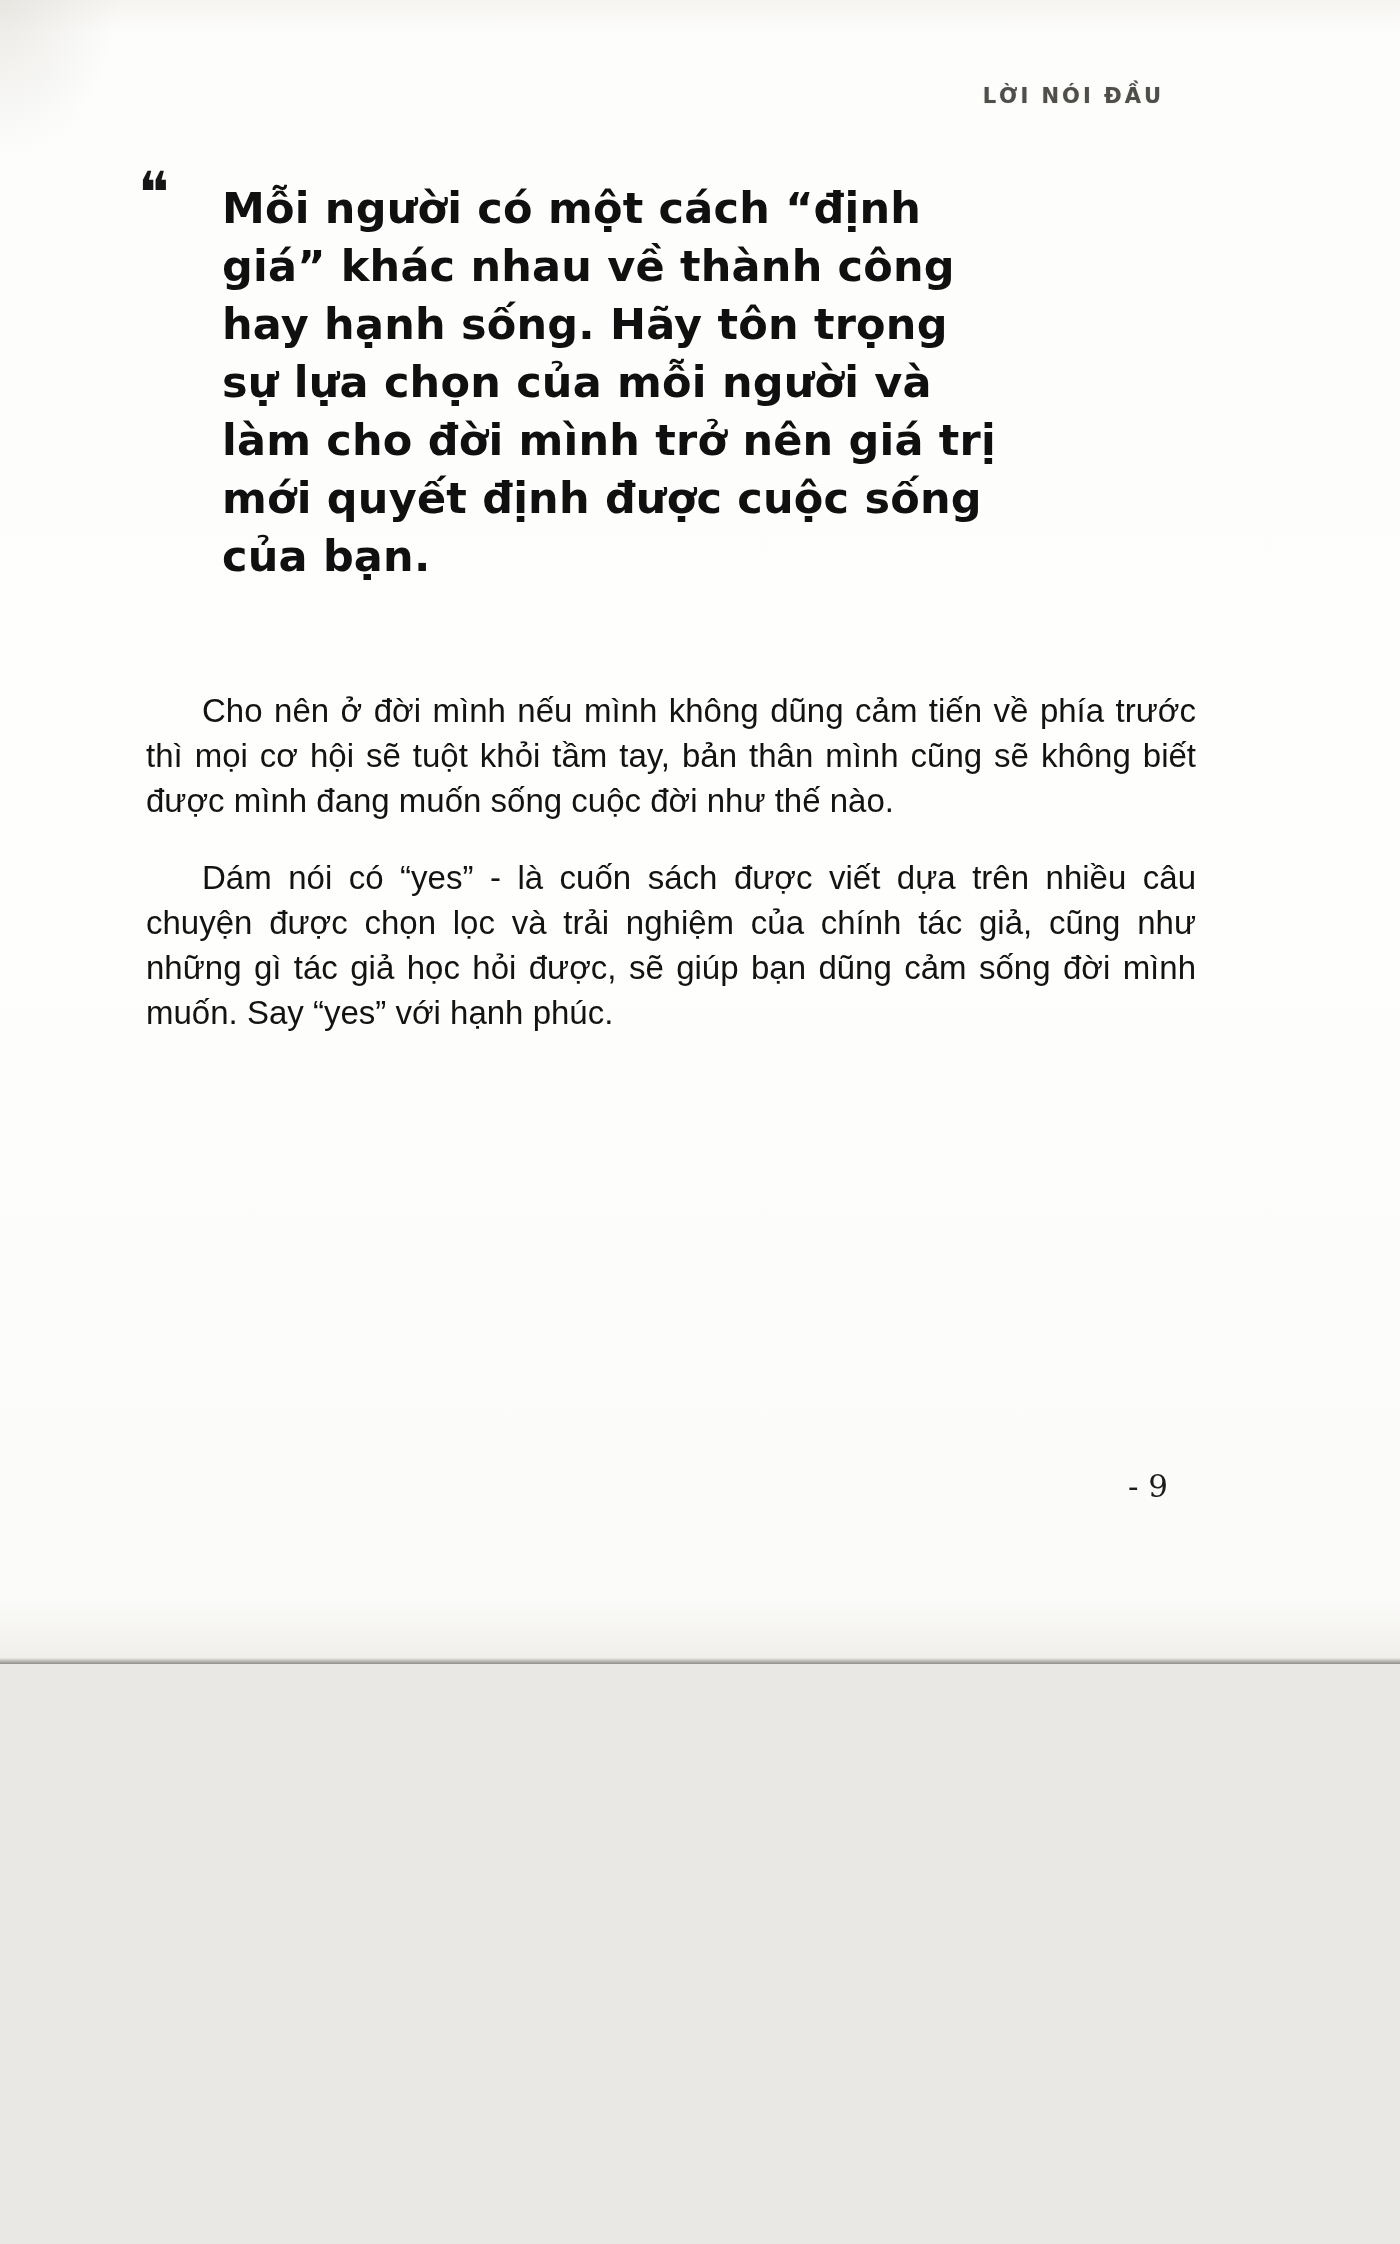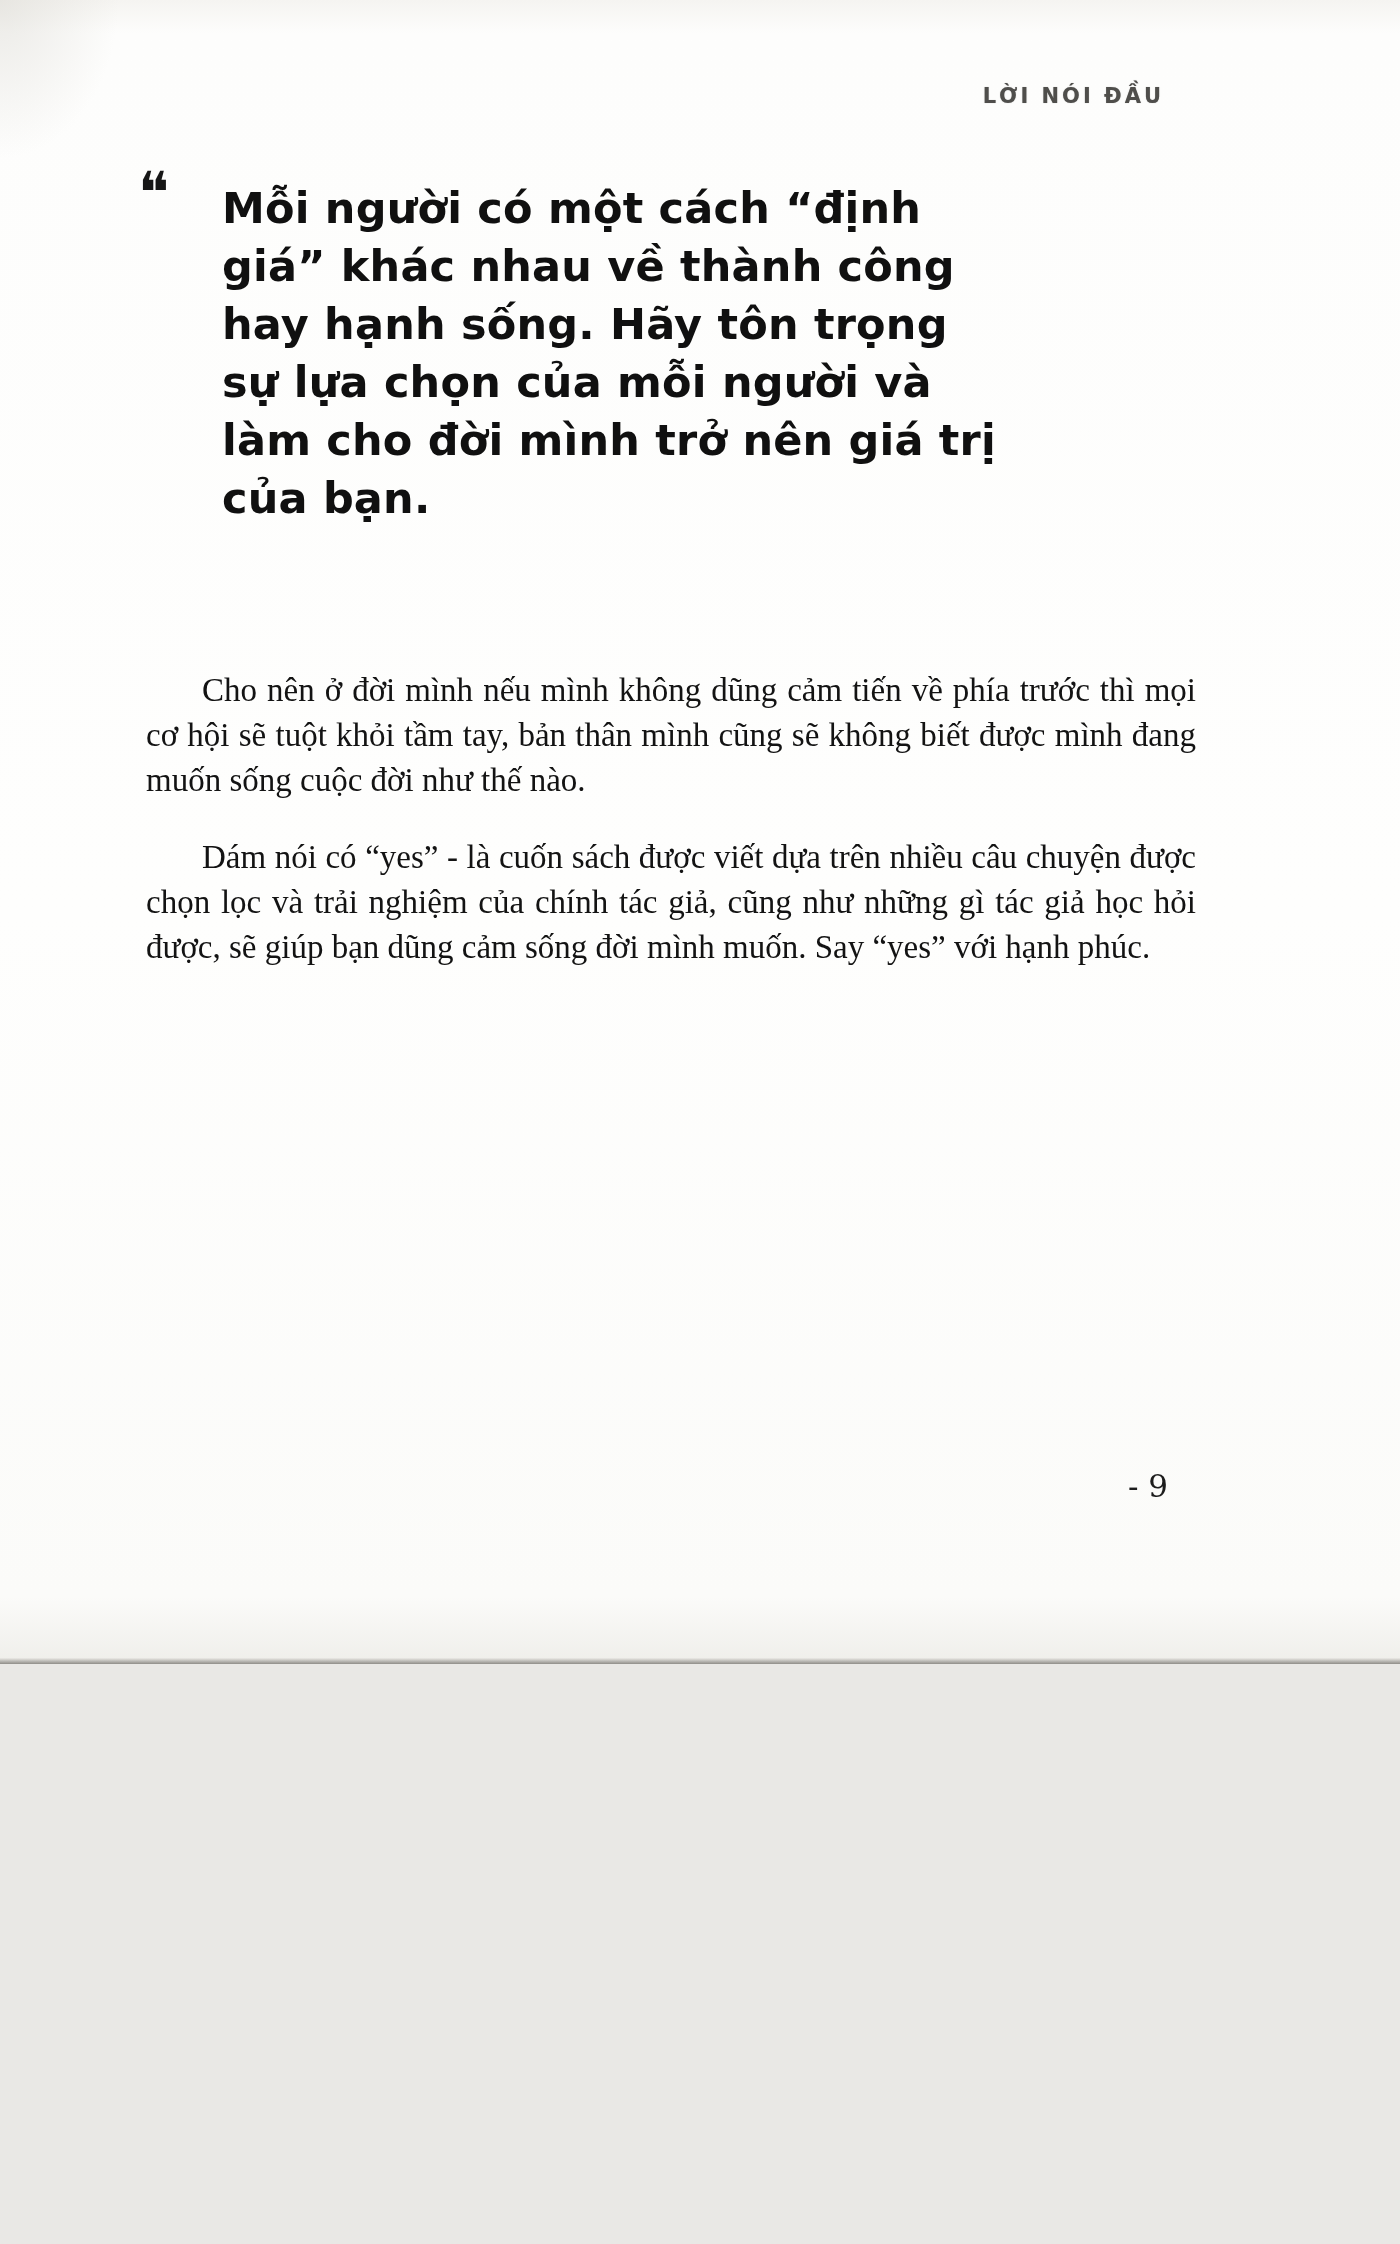--- a/index.html
+++ b/index.html
@@ -63,23 +63,23 @@
     font-size: 43px;
     font-weight: 700;
     line-height: 58px;
     letter-spacing: 0.2px;
     color: #101010;
     margin-top: 17px;
   }
   .body-text {
     position: absolute;
     left: 146px;
-    top: 668px;
+    top: 688px;
     width: 1050px;
-    font-family: Liberation Serif, serif;
+    font-family: Liberation Sans, sans-serif;
     font-size: 33px;
     line-height: 45px;
     color: #131313;
   }
   .body-text p {
     margin: 0 0 32px 0;
     text-align: justify;
     text-indent: 56px;
   }
   .pagenum {
@@ -99,20 +99,21 @@
   <div class="header">LỜI NÓI ĐẦU</div>
 
   <div class="quote">
     <span class="qmark">❝</span>
     <div class="qlines">
       <div>Mỗi người có một cách “định</div>
       <div>giá” khác nhau về thành công</div>
       <div>hay hạnh sống. Hãy tôn trọng</div>
       <div>sự lựa chọn của mỗi người và</div>
       <div>làm cho đời mình trở nên giá trị</div>
+      <div>mới quyết định được cuộc sống</div>
       <div>của bạn.</div>
     </div>
   </div>
 
   <div class="body-text">
     <p>Cho nên ở đời mình nếu mình không dũng cảm tiến về phía trước thì mọi cơ hội sẽ tuột khỏi tầm tay, bản thân mình cũng sẽ không biết được mình đang muốn sống cuộc đời như thế nào.</p>
     <p>Dám nói có “yes” - là cuốn sách được viết dựa trên nhiều câu chuyện được chọn lọc và trải nghiệm của chính tác giả, cũng như những gì tác giả học hỏi được, sẽ giúp bạn dũng cảm sống đời mình muốn. Say “yes” với hạnh phúc.</p>
   </div>
 
   <div class="pagenum">- 9</div>

